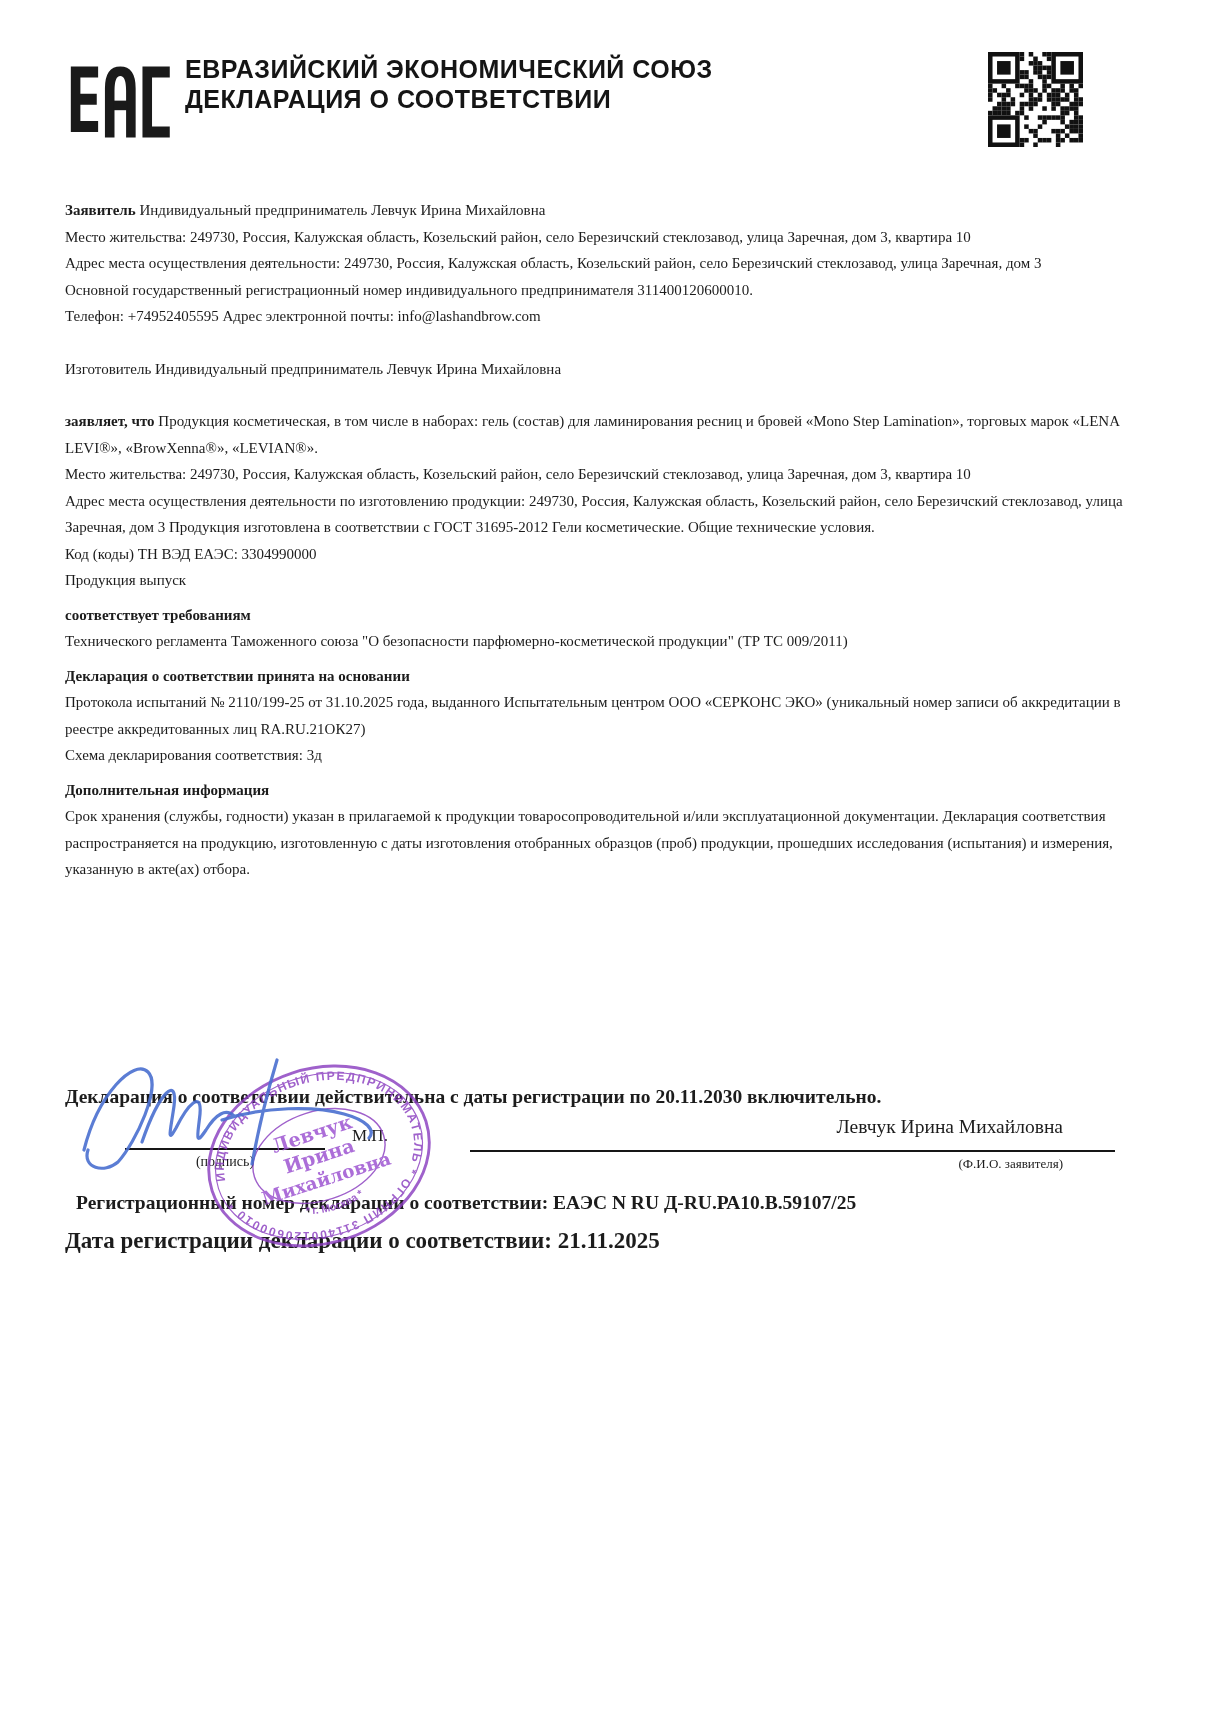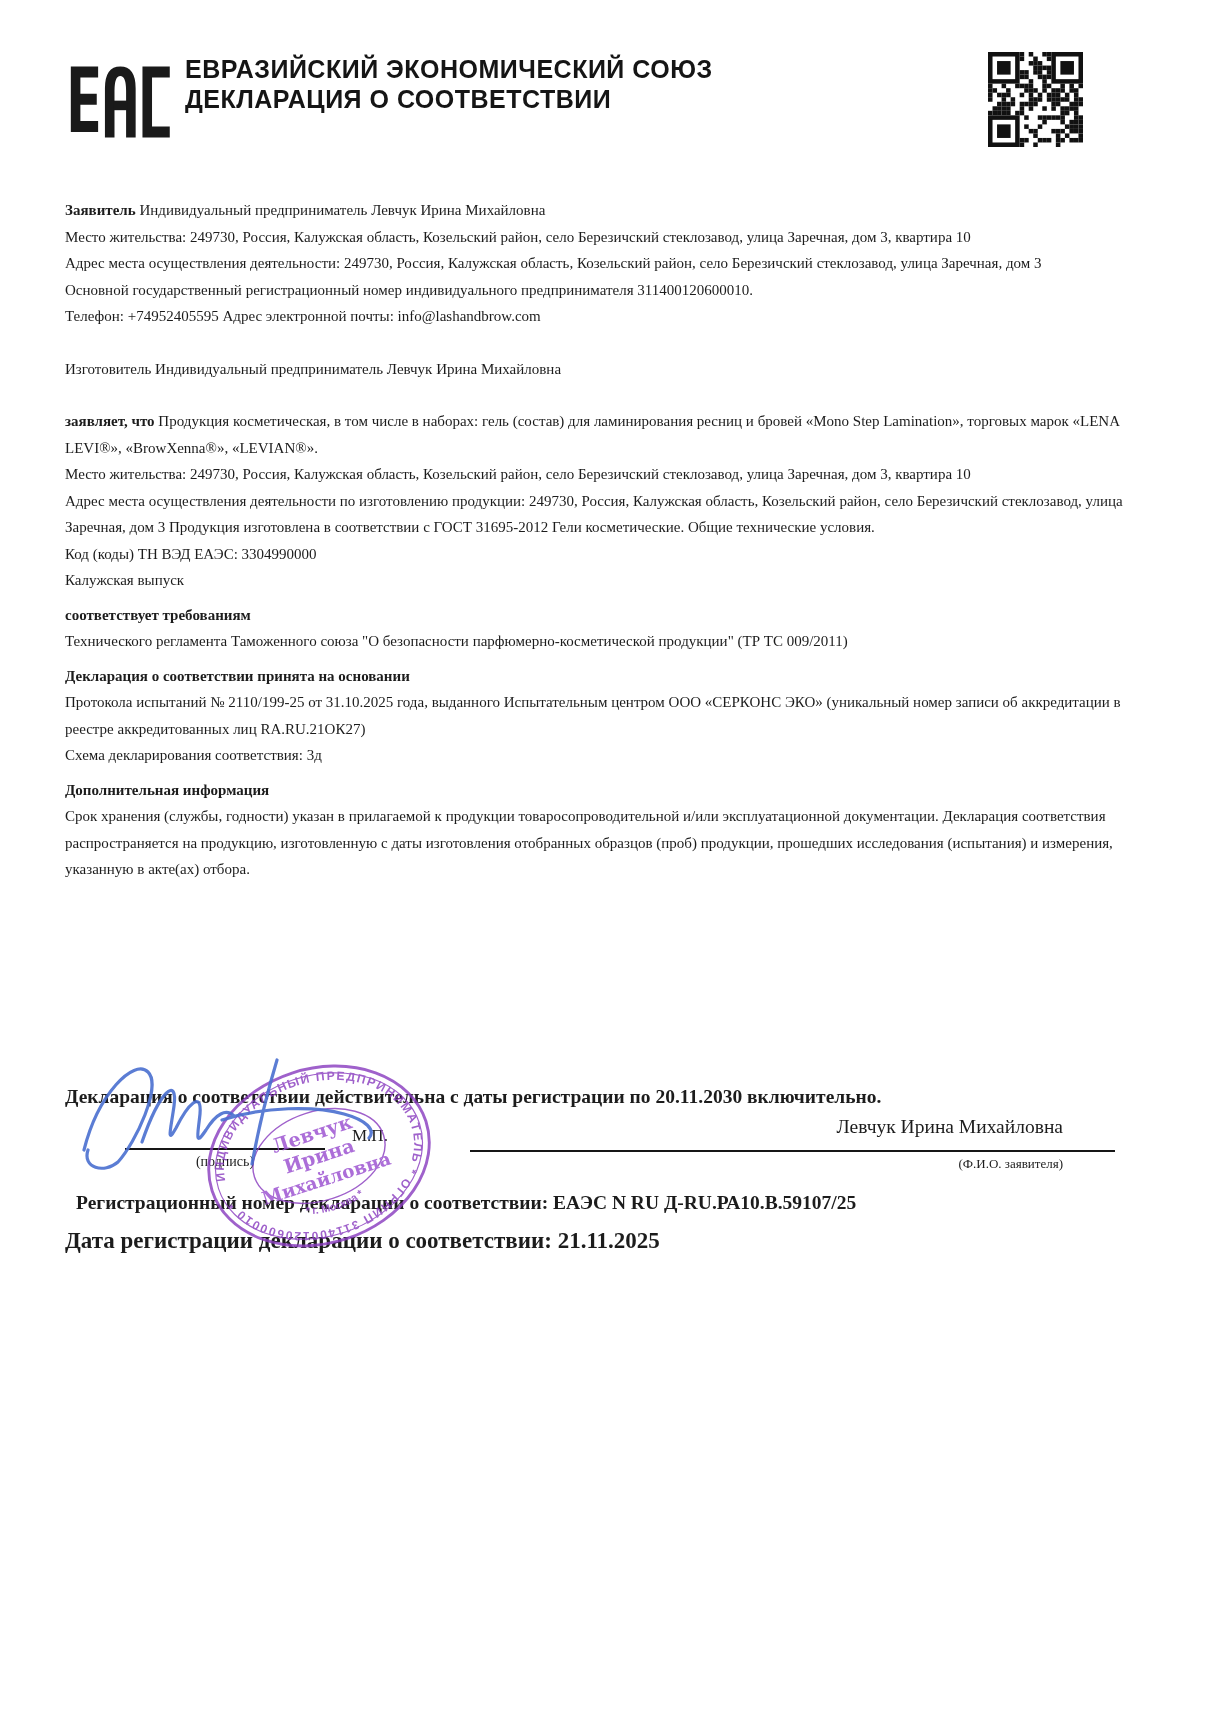--- a/index.html
+++ b/index.html
@@ -241,21 +241,21 @@
     <p>Адрес места осуществления деятельности: 249730, Россия, Калужская область, Козельский район, село Березичский стеклозавод, улица Заречная, дом 3</p>
     <p>Основной государственный регистрационный номер индивидуального предпринимателя 311400120600010.</p>
     <p>Телефон: +74952405595 Адрес электронной почты: info@lashandbrow.com</p>
 
     <p class="gap-before">Изготовитель Индивидуальный предприниматель Левчук Ирина Михайловна</p>
 
     <p class="gap-before"><b>заявляет, что</b><span> Продукция косметическая, в том числе в наборах: гель (состав) для ламинирования ресниц и бровей «Mono Step Lamination», торговых марок «LENA LEVI®», «BrowXenna®», «LEVIAN®».</span></p>
     <p>Место жительства: 249730, Россия, Калужская область, Козельский район, село Березичский стеклозавод, улица Заречная, дом 3, квартира 10</p>
     <p>Адрес места осуществления деятельности по изготовлению продукции: 249730, Россия, Калужская область, Козельский район, село Березичский стеклозавод, улица Заречная, дом 3 Продукция изготовлена в соответствии с ГОСТ 31695-2012 Гели косметические. Общие технические условия.</p>
     <p>Код (коды) ТН ВЭД ЕАЭС: 3304990000</p>
-    <p>Калужская выпуск</p>
+    <p>Продукция выпуск</p>
 
     <p class="head">соответствует требованиям</p>
     <p>Технического регламента Таможенного союза "О безопасности парфюмерно-косметической продукции" (ТР ТС 009/2011)</p>
 
     <p class="head">Декларация о соответствии принята на основании</p>
     <p>Протокола испытаний № 2110/199-25 от 31.10.2025 года, выданного Испытательным центром ООО «СЕРКОНС ЭКО» (уникальный номер записи об аккредитации в реестре аккредитованных лиц RA.RU.21ОК27)</p>
     <p>Схема декларирования соответствия: 3д</p>
 
     <p class="head">Дополнительная информация</p>
     <p>Срок хранения (службы, годности) указан в прилагаемой к продукции товаросопроводительной и/или эксплуатационной документации. Декларация соответствия распространяется на продукцию, изготовленную с даты изготовления отобранных образцов (проб) продукции, прошедших исследования (испытания) и измерения, указанную в акте(ах) отбора.</p>

